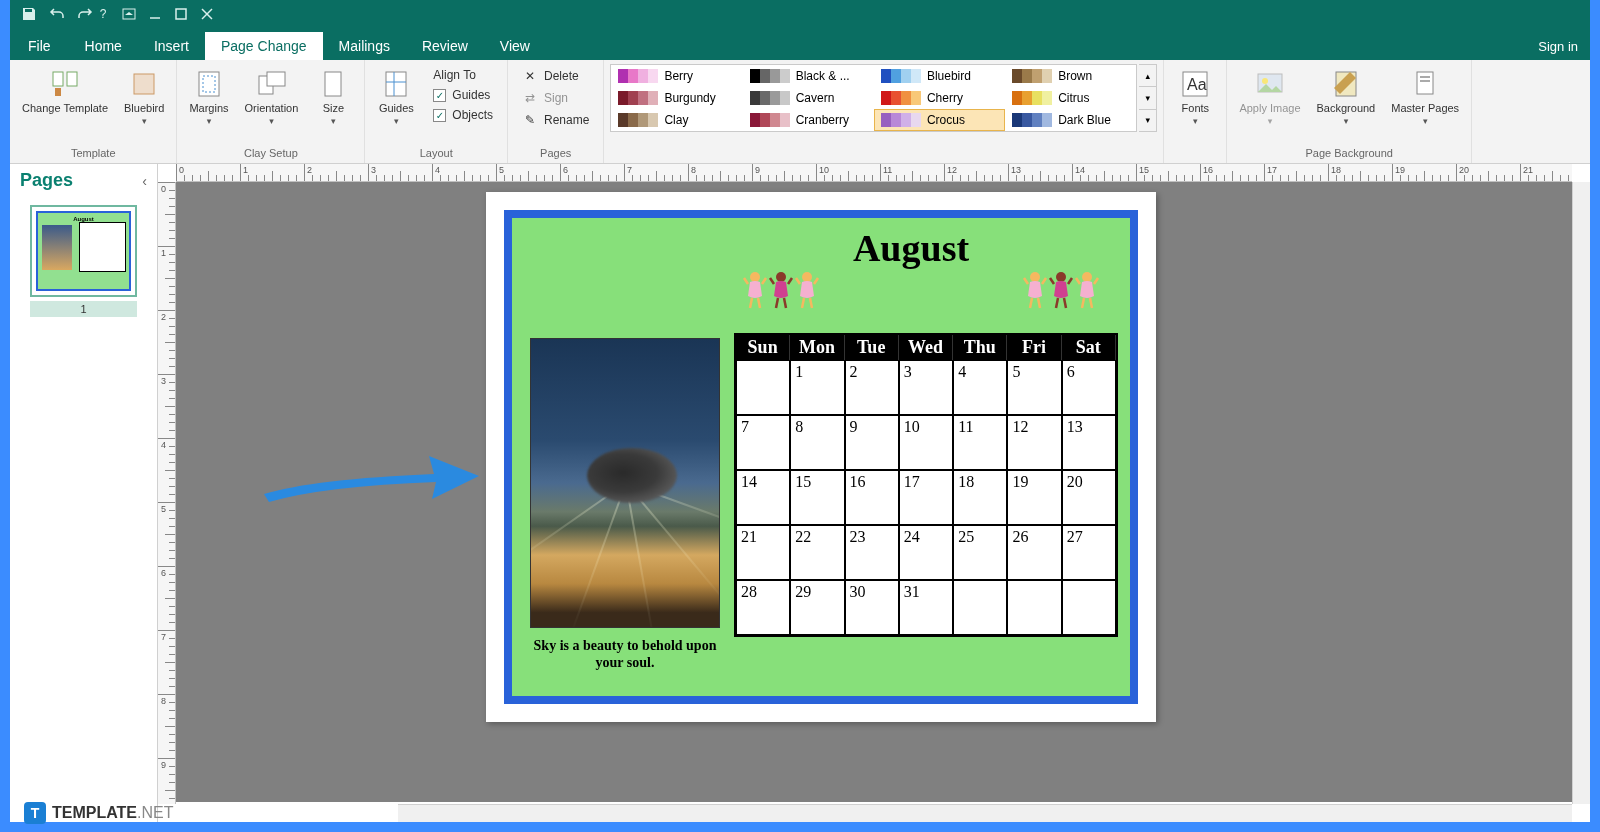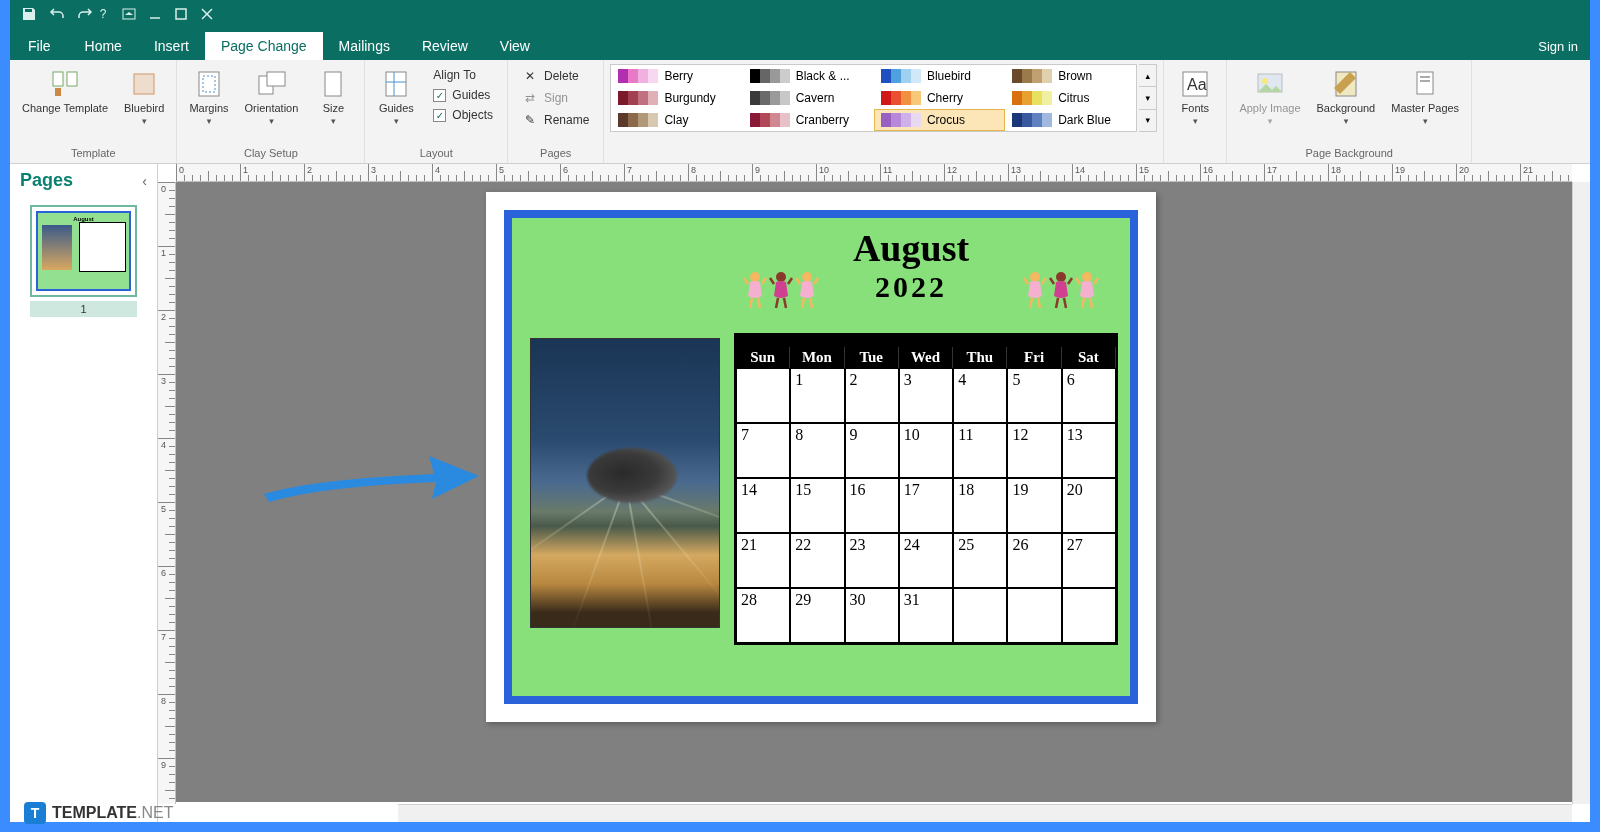--- a/index.html
+++ b/index.html
@@ -77,21 +77,21 @@
 .dancers.left { left: 230px; }
 .dancers.right { right: 30px; }
 
 .photo { position: absolute; left: 18px; top: 120px; width: 190px; height: 290px; background: linear-gradient(180deg, #1a3555 0%, #2a4a6f 35%, #4a6a8f 50%, #6a7a6a 60%, #4a5a4a 65%, #d4a860 75%, #b88840 85%, #3a2a1a 95%); border: 1px solid #333; position: absolute; overflow: hidden; }
 .cloud { position: absolute; left: 30%; top: 38%; width: 90px; height: 55px; background: radial-gradient(ellipse at 40% 45%, #2a2a2a 0%, #3a3a3a 45%, #555 70%, transparent 85%); border-radius: 50%; filter: blur(1px); }
 .ray { position: absolute; left: 50%; top: 50%; width: 2px; height: 160px; background: linear-gradient(rgba(255,255,220,0.35), transparent); transform-origin: top center; }
 .caption { position: absolute; left: 18px; top: 420px; width: 190px; text-align: center; font-family: Georgia, serif; font-weight: bold; font-size: 14px; color: #000; line-height: 1.2; }
 
 .calendar { position: absolute; left: 222px; top: 115px; right: 12px; border: 2px solid #000; background: #fff; }
 .cal-head { display: grid; grid-template-columns: repeat(7, 1fr); background: #000; }
-.cal-head div { color: #fff; font-family: Georgia, serif; font-weight: bold; text-align: center; padding: 2px 0; font-size: 15px; border-right: 1px solid #333; margin-top: 12px; }
+.cal-head div { color: #fff; font-family: Georgia, serif; font-weight: bold; text-align: center; padding: 2px 0; font-size: 18px; border-right: 1px solid #333; }
 .cal-body { display: grid; grid-template-columns: repeat(7, 1fr); grid-template-rows: repeat(5, 55px); }
 .cal-cell { border: 1px solid #000; padding: 2px 4px; font-family: Georgia, serif; font-size: 16px; background: #fff; }
 
 .arrow { position: absolute; left: 96px; top: 280px; z-index: 5; }
 .arrow svg { width: 230px; height: 70px; }
 
 .scrollbar-h { position: absolute; left: 240px; bottom: 0; right: 18px; height: 18px; background: #f0f0f0; border-top: 1px solid #d0d0d0; }
 .scrollbar-v { position: absolute; right: 0; top: 18px; bottom: 18px; width: 18px; background: #f0f0f0; border-left: 1px solid #d0d0d0; }
 
 .watermark { position: absolute; left: 24px; bottom: 8px; display: flex; align-items: center; gap: 6px; font-size: 16px; font-weight: 600; color: #333; z-index: 20; }
@@ -733,21 +733,20 @@
           </svg>
       </div>
 
       <div class="canvas-viewport">
         <div class="canvas-inner">
           <div class="page">
             <div class="page-content">
               <div class="page-inner">
                 <div class="cal-title">
                   <div class="cal-month">August</div>
-                  <div class="cal-year">2022</div>
                 </div>
                 <div class="dancers left" id="dancers-l"><svg width="26" height="40" viewBox="0 0 26 40" style="display:inline-block">
                       <circle cx="13" cy="7" r="5" fill="#f5b860"></circle>
                       <path d="M8 12 Q13 10 18 12 L20 26 Q13 30 6 26 Z" fill="#f5b0d0"></path>
                       <line x1="6" y1="14" x2="2" y2="8" stroke="#f5b860" stroke-width="2.5"></line>
                       <line x1="20" y1="14" x2="24" y2="8" stroke="#f5b860" stroke-width="2.5"></line>
                       <line x1="10" y1="28" x2="8" y2="38" stroke="#f5b860" stroke-width="2.5"></line>
                       <line x1="16" y1="28" x2="18" y2="38" stroke="#f5b860" stroke-width="2.5"></line>
                     </svg><svg width="26" height="40" viewBox="0 0 26 40" style="display:inline-block">
                       <circle cx="13" cy="7" r="5" fill="#8a3a2a"></circle>
@@ -787,20 +786,21 @@
                       <line x1="16" y1="28" x2="18" y2="38" stroke="#f5b860" stroke-width="2.5"></line>
                     </svg></div>
                 <div class="photo">
                   <div class="ray" style="transform:rotate(-70deg)"></div>
                   <div class="ray" style="transform:rotate(-40deg)"></div>
                   <div class="ray" style="transform:rotate(-10deg)"></div>
                   <div class="ray" style="transform:rotate(20deg)"></div>
                   <div class="ray" style="transform:rotate(55deg)"></div>
                   <div class="cloud"></div>
                 </div>
+                <div class="caption">Sky is a beauty to behold upon your soul.</div>
                 <div class="calendar">
                   <div class="cal-head" id="cal-head">
                       <div>Sun</div>
                       <div>Mon</div>
                       <div>Tue</div>
                       <div>Wed</div>
                       <div>Thu</div>
                       <div>Fri</div>
                       <div>Sat</div>
                     </div>

